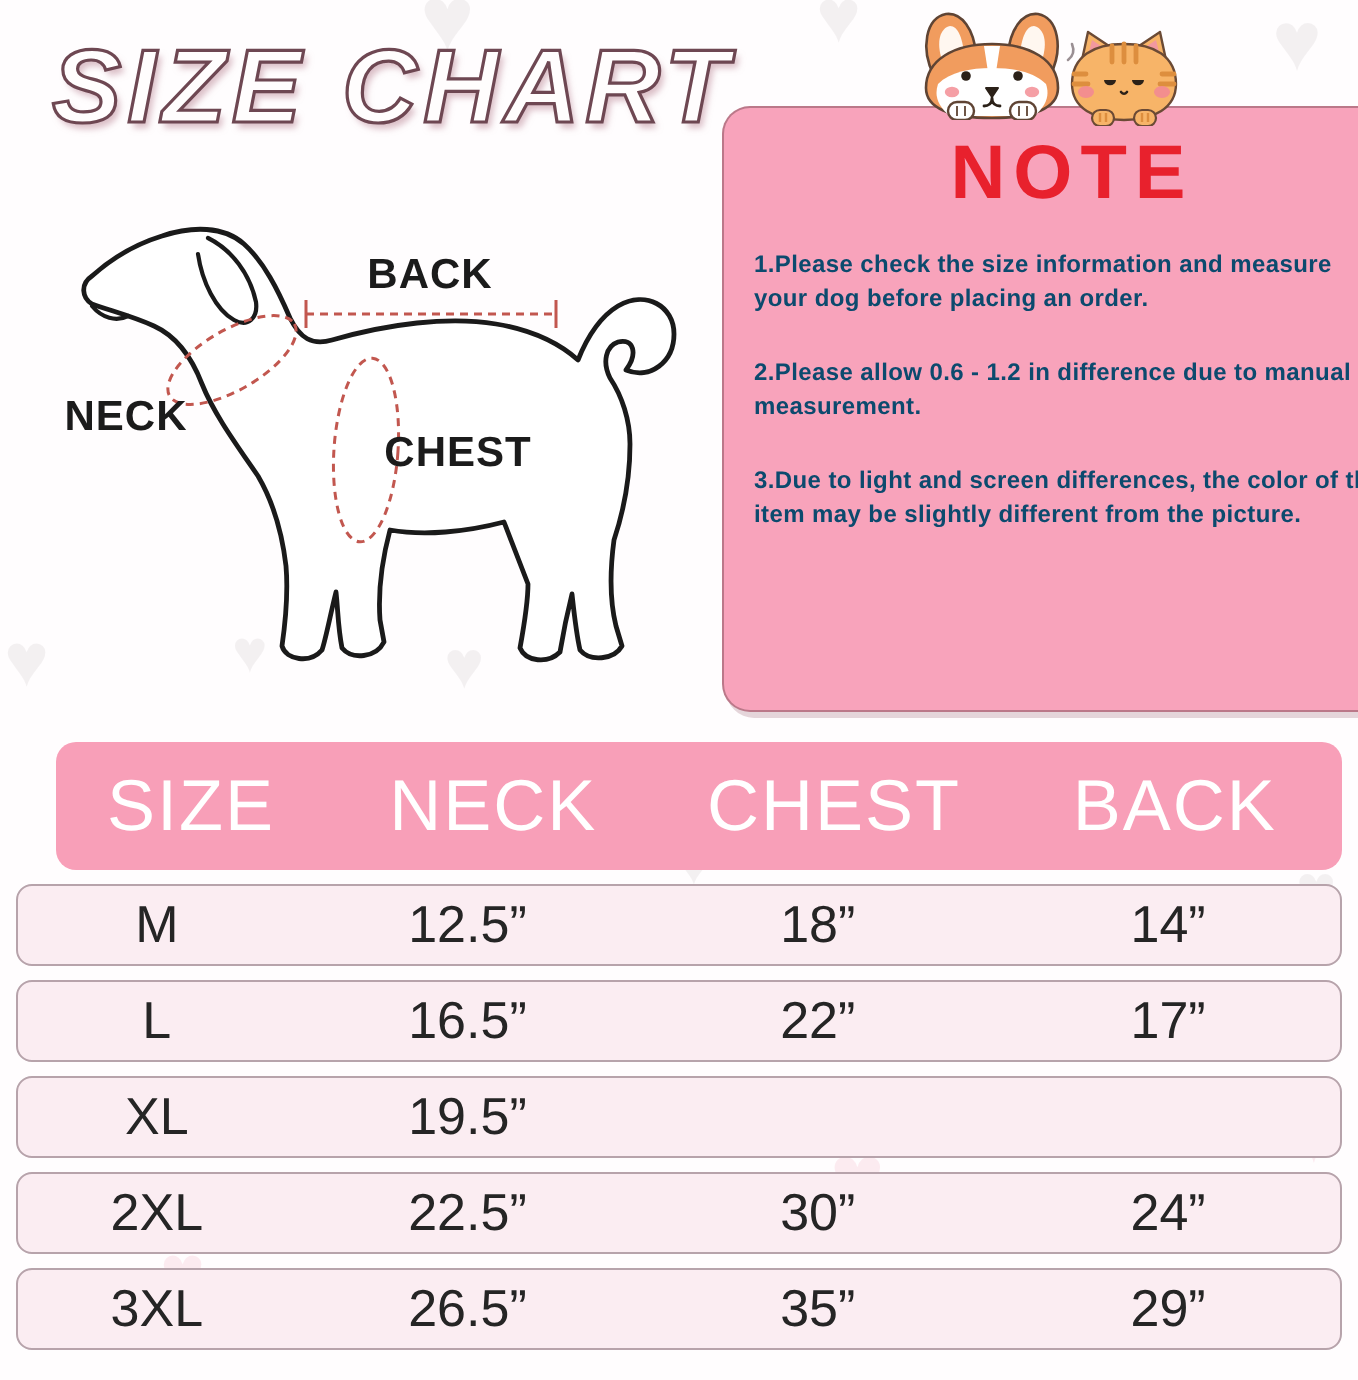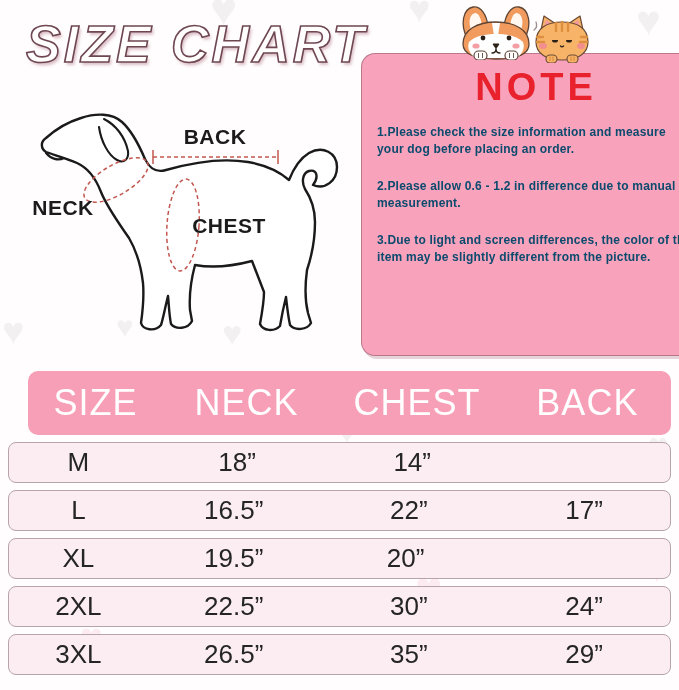--- a/index.html
+++ b/index.html
@@ -209,33 +209,33 @@
 
   <div class="size-table">
     <div class="t-header">
       <div class="col-0">SIZE</div>
       <div class="col-1">NECK</div>
       <div class="col-2">CHEST</div>
       <div class="col-3">BACK</div>
     </div>
     <div class="t-row">
       <div class="col-0">M</div>
+      <div class="col-1">12.5”</div>
       <div class="col-2">18”</div>
       <div class="col-3">14”</div>
     </div>
     <div class="t-row">
       <div class="col-0">L</div>
       <div class="col-1">16.5”</div>
       <div class="col-2">22”</div>
       <div class="col-3">17”</div>
     </div>
     <div class="t-row">
       <div class="col-0">XL</div>
       <div class="col-1">19.5”</div>
-      <div class="col-3">20”</div>
     </div>
     <div class="t-row">
       <div class="col-0">2XL</div>
       <div class="col-1">22.5”</div>
       <div class="col-2">30”</div>
       <div class="col-3">24”</div>
     </div>
     <div class="t-row">
       <div class="col-0">3XL</div>
       <div class="col-1">26.5”</div>

